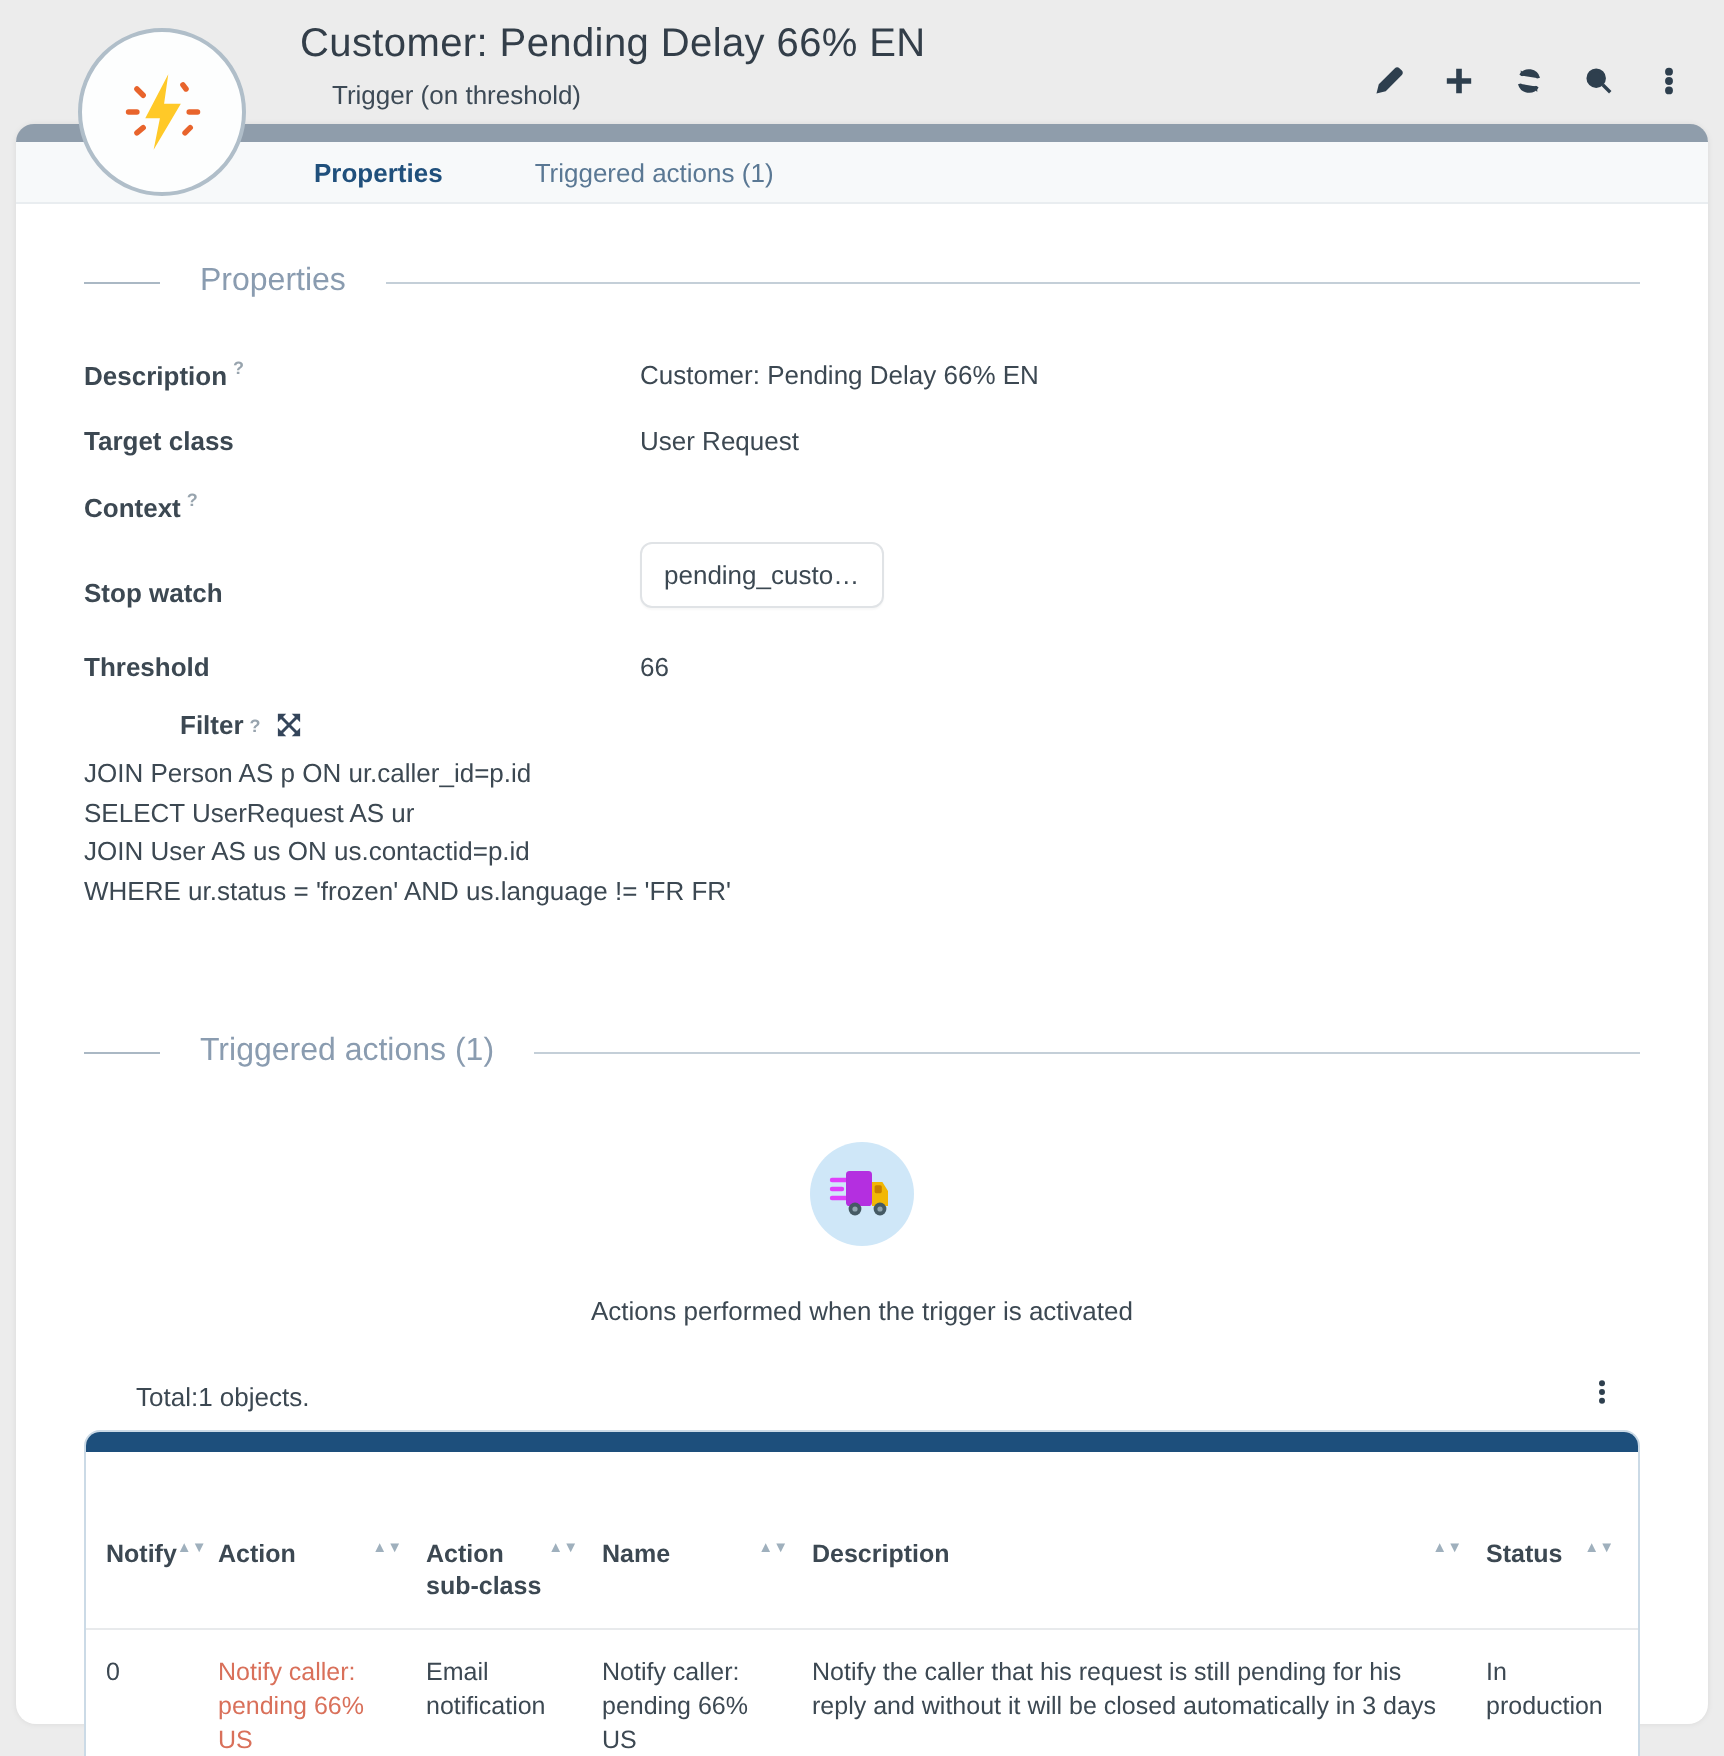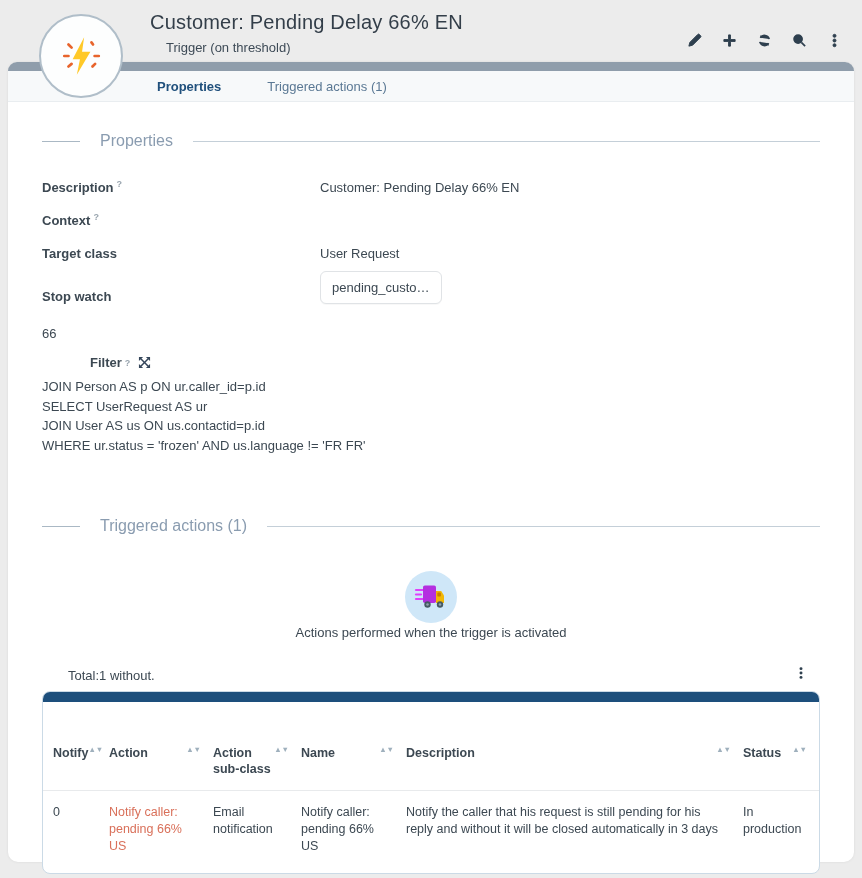--- a/index.html
+++ b/index.html
@@ -64,21 +64,21 @@
   .filter-head { display:flex; align-items:center; font-weight:bold; font-size:13px; color:#3c4852;padding-left:48px; }
   .expand-ic { margin-left:8px; display:inline-flex; }
   .oql { margin-top:7px; font-size:13px; color:#3c4852; line-height:19.5px; }
 
   
   .ta-legend { margin-top:62px; }
   .truck-badge {
     width:52px; height:52px; border-radius:50%; background:#cfe7f8;
     margin:36px auto 0 auto; display:flex; align-items:center; justify-content:center;
   }
-  .ta-caption { text-align:center; font-size:13px; color:#3c4852; margin-top:2px; }
+  .ta-caption { text-align:center; font-size:13px; color:#3c4852; margin-top:25px; }
 
   .total-row { display:flex; justify-content:space-between; align-items:center; margin-top:26px; padding:0 12px 0 26px; }
   .total-txt { font-size:13px; color:#3c4852; }
   .kebab-sm svg { width:14px; height:14px; fill:#2e3f4e; }
   .kebab-sm { cursor:pointer; }
 
   .table-box { margin-top:7px; border:1px solid #cbdae6; border-radius:8px; height:183px; overflow:hidden; background:#fff; }
   .table-navy { height:11px; background:#1d4f7c; margin:-1px -1px 0 -1px; border-radius:8px 8px 0 0; }
   .tgrid { display:grid; grid-template-columns:56px 104px 88px 105px 1fr 76px; padding-left:10px; }
   .thead { padding-top:43px; padding-bottom:13px; border-bottom:1px solid #e8eaec; }
@@ -158,32 +158,33 @@
       <span class="txt">Properties</span>
       <span class="line"></span>
     </div>
 
     <div class="fields">
       <div class="frow">
         <div class="flabel"><span>Description</span><sup class="help">?</sup></div>
         <div class="fvalue">Customer: Pending Delay 66% EN</div>
       </div>
       <div class="frow">
+        <div class="flabel">Target class</div>
+        <div class="fvalue">User Request</div>
+      </div>
+      <div class="frow">
         <div class="flabel"><span>Context</span><sup class="help">?</sup></div>
         <div class="fvalue"></div>
-      </div>
-      <div class="frow">
-        <div class="flabel">Target class</div>
-        <div class="fvalue">User Request</div>
       </div>
       <div class="frow sw">
         <div class="flabel">Stop watch</div>
         <div class="fvalue"><span class="sw-box">pending_custo…</span></div>
       </div>
       <div class="frow">
+        <div class="flabel">Threshold</div>
         <div class="fvalue">66</div>
       </div>
     </div>
 
     <div class="filter-block">
       <div class="filter-head">
         <span>Filter</span>
         <sup class="help">?</sup>
         <span class="expand-ic">
           <svg width="13" height="13" viewBox="0 0 14 14">
@@ -226,21 +227,21 @@
         <rect x="23.3" y="10.6" width="3.6" height="4" rx="0.8" fill="#c77f00"></rect>
         <circle cx="13.5" cy="22.5" r="3.2" fill="#455a64"></circle>
         <circle cx="13.5" cy="22.5" r="1.3" fill="#90a4ae"></circle>
         <circle cx="26" cy="22.5" r="3.2" fill="#455a64"></circle>
         <circle cx="26" cy="22.5" r="1.3" fill="#90a4ae"></circle>
       </svg>
     </div>
     <div class="ta-caption">Actions performed when the trigger is activated</div>
 
     <div class="total-row">
-      <span class="total-txt">Total:1 without.</span>
+      <span class="total-txt">Total:1 objects.</span>
       <span class="kebab-sm">
         <svg viewBox="0 0 16 16">
             <circle cx="8" cy="3" r="1.7"></circle>
             <circle cx="8" cy="8" r="1.7"></circle>
             <circle cx="8" cy="13" r="1.7"></circle>
           </svg>
       </span>
     </div>
 
     <div class="table-box">

